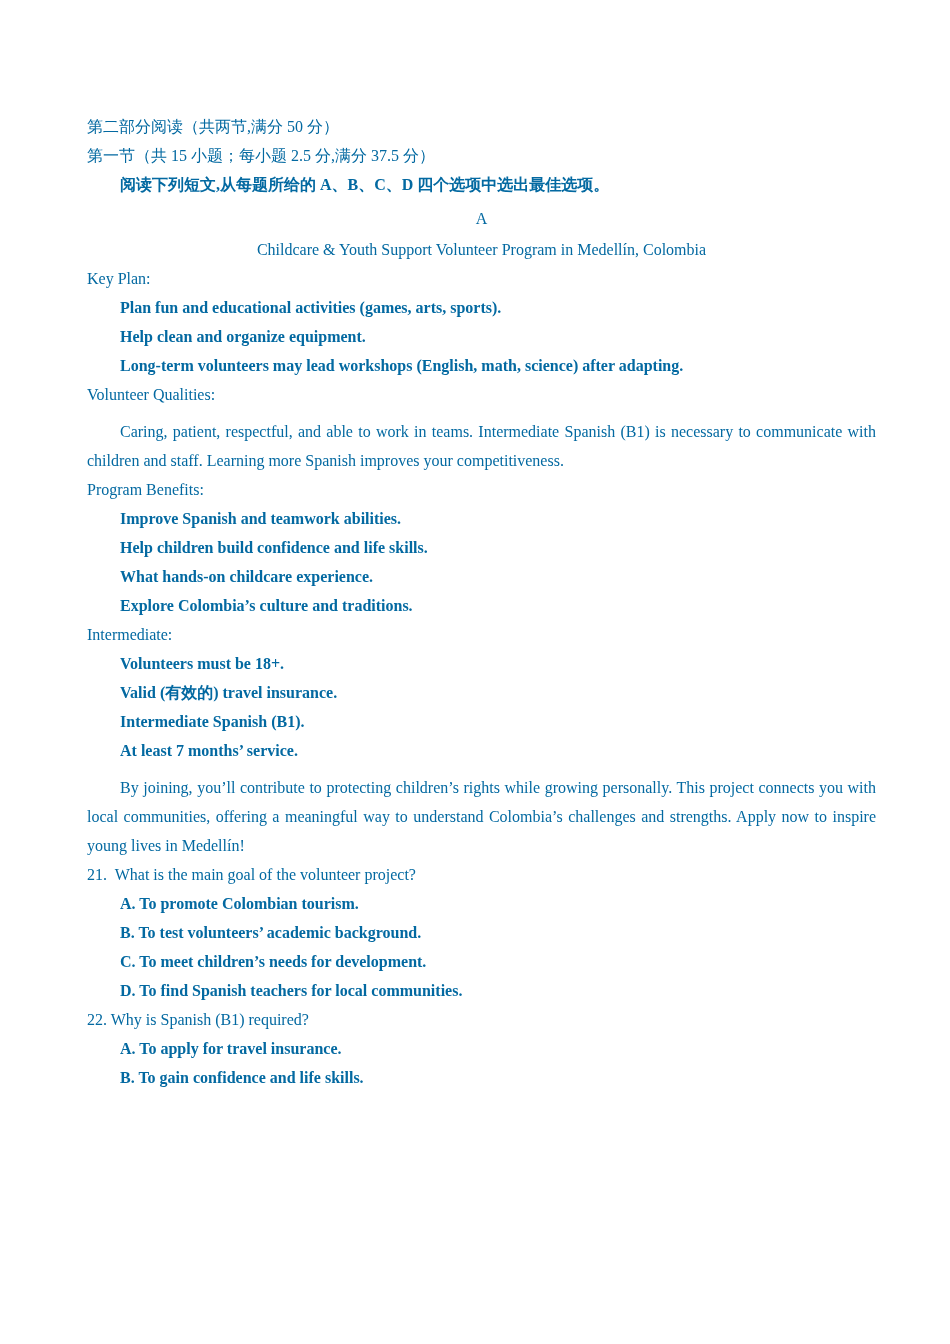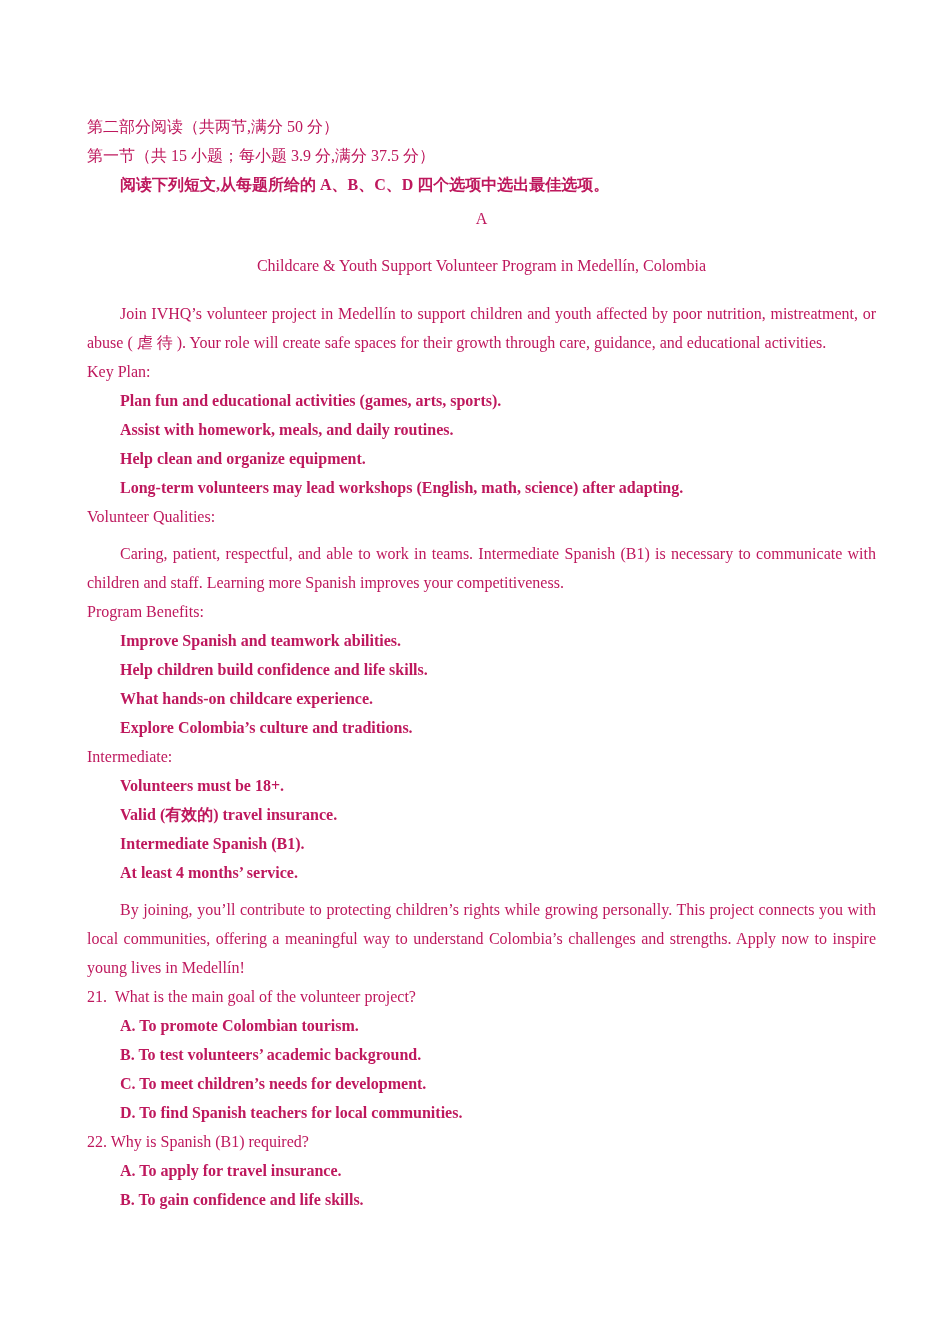--- a/index.html
+++ b/index.html
@@ -3,69 +3,67 @@
 <meta charset="utf-8">
 <style>
   * { margin: 0; padding: 0; box-sizing: border-box; }
   html, body { background: #ffffff; }
   body { width: 950px; }
   .page {
     position: relative;
     width: 950px;
     min-height: 1344px;
     background: #ffffff;
-    color: #be185d;
+    color: #0369a1;
     font-family: "Liberation Serif", "DejaVu Serif", serif;
     font-size: 16px;
     line-height: 29px;
     padding: 112px 74px 60px 87px;
   }
   .line { margin: 0; }
   .indent { padding-left: 33px; font-weight: bold; }
   .para { text-align: justify; text-indent: 33px; margin-top: 8px; }
   .center { text-align: center; }
   .section-label { margin-top: 5px; }
-  .passage-title { margin-top: 18px; }
+  .passage-title { margin-top: 2px; }
   .intro-para { margin-top: 19px; }
   .q-stem { white-space: pre-wrap; }
 </style>
 </head>
 <body>
 
 <div class="page">
 
   <p class="line">第二部分阅读（共两节,满分 50 分）</p>
-  <p class="line">第一节（共 15 小题；每小题 3.9 分,满分 37.5 分）</p>
+  <p class="line">第一节（共 15 小题；每小题 2.5 分,满分 37.5 分）</p>
   <p class="line indent">阅读下列短文,从每题所给的 A、B、C、D 四个选项中选出最佳选项。</p>
 
   <p class="line center section-label">A</p>
   <p class="line center passage-title">Childcare &amp; Youth Support Volunteer Program in Medellín, Colombia</p>
 
-  <p class="para intro-para">Join IVHQ’s volunteer project in Medellín to support children and youth affected by poor nutrition, mistreatment, or abuse ( 虐 待 ). Your role will create safe spaces for their growth through care, guidance, and educational activities.</p>
 
   <p class="line">Key Plan:</p>
   <p class="line indent">Plan fun and educational activities (games, arts, sports).</p>
-  <p class="line indent">Assist with homework, meals, and daily routines.</p>
   <p class="line indent">Help clean and organize equipment.</p>
   <p class="line indent">Long-term volunteers may lead workshops (English, math, science) after adapting.</p>
 
   <p class="line">Volunteer Qualities:</p>
   <p class="para">Caring, patient, respectful, and able to work in teams. Intermediate Spanish (B1) is necessary to communicate with children and staff. Learning more Spanish improves your competitiveness.</p>
 
   <p class="line">Program Benefits:</p>
   <p class="line indent">Improve Spanish and teamwork abilities.</p>
   <p class="line indent">Help children build confidence and life skills.</p>
   <p class="line indent">What hands-on childcare experience.</p>
   <p class="line indent">Explore Colombia’s culture and traditions.</p>
 
   <p class="line">Intermediate:</p>
   <p class="line indent">Volunteers must be 18+.</p>
   <p class="line indent">Valid (有效的) travel insurance.</p>
   <p class="line indent">Intermediate Spanish (B1).</p>
-  <p class="line indent">At least 4 months’ service.</p>
+  <p class="line indent">At least 7 months’ service.</p>
 
   <p class="para">By joining, you’ll contribute to protecting children’s rights while growing personally. This project connects you with local communities, offering a meaningful way to understand Colombia’s challenges and strengths. Apply now to inspire young lives in Medellín!</p>
 
   <p class="line q-stem">21.  What is the main goal of the volunteer project?</p>
   <p class="line indent">A. To promote Colombian tourism.</p>
   <p class="line indent">B. To test volunteers’ academic background.</p>
   <p class="line indent">C. To meet children’s needs for development.</p>
   <p class="line indent">D. To find Spanish teachers for local communities.</p>
 
   <p class="line q-stem">22. Why is Spanish (B1) required?</p>

